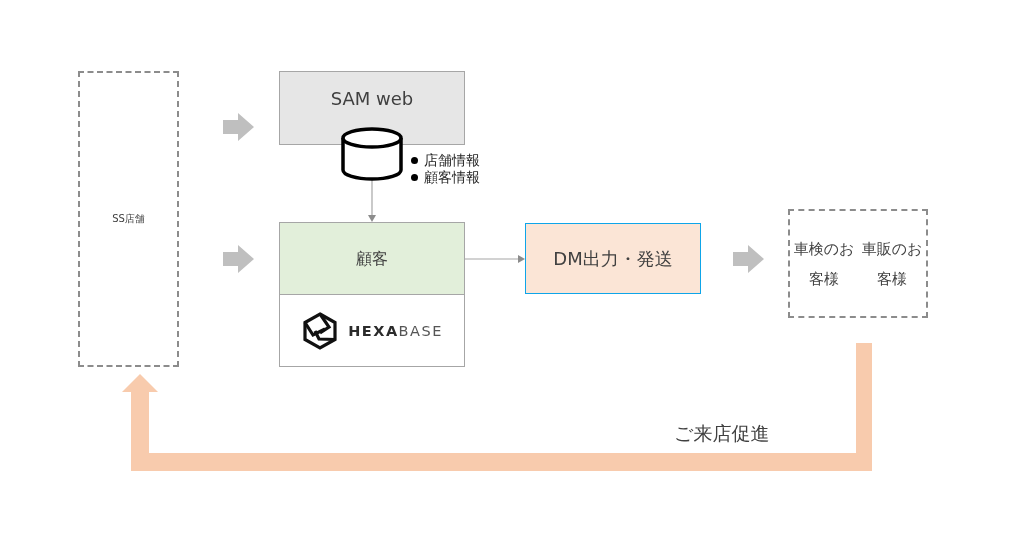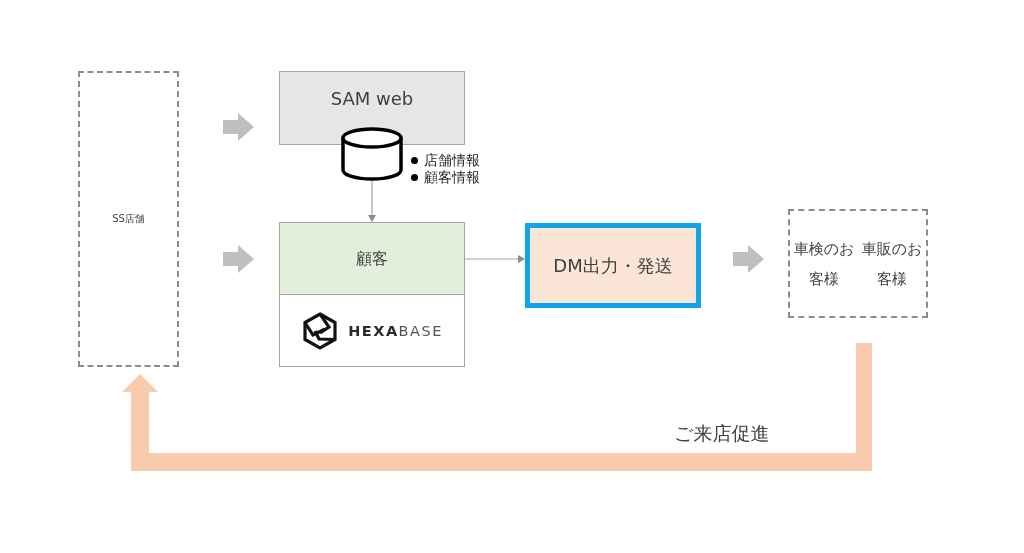--- a/index.html
+++ b/index.html
@@ -8,22 +8,22 @@
   .abs { position: absolute; box-sizing: border-box; }
   .dashed { border: 2px dashed #8c8c8c; }
   .center { display: flex; align-items: center; justify-content: center; text-align: center; }
   #ss-box { left: 78px; top: 71px; width: 101px; height: 296px; font-size: 10px; justify-content: center; }
   #sam-box { left: 279px; top: 71px; width: 186px; height: 74px; background: #e6e6e6;
              border: 1px solid #a6a6a6; font-size: 18px; padding-bottom: 20px; }
   #contact-top { left: 279px; top: 222px; width: 186px; height: 73px; background: #e2efda;
                  border: 1px solid #a6a6a6; font-size: 16px; line-height: 22px; }
   #contact-bottom { left: 279px; top: 294px; width: 186px; height: 73px; background: #ffffff;
                     border: 1px solid #a6a6a6; }
-  #dm-box { left: 525px; top: 223px; width: 176px; height: 85px; background: #fbe5d6;
-            border: 5px solid #0ea5e9; font-size: 18px; }
+  #dm-box { left: 525px; top: 223px; width: 176px; height: 71px; background: #fbe5d6;
+            border: 1px solid #0ea5e9; font-size: 18px; }
   #customer-box { left: 788px; top: 209px; width: 140px; height: 109px; font-size: 15px;
                   line-height: 30px; flex-direction: row; }
   .bullets { left: 411px; top: 152px; font-size: 14px; line-height: 17px; color: #262626; }
   .bullets .dot { display: inline-block; width: 7px; height: 7px; border-radius: 50%;
                   background: #000; margin-right: 6px; vertical-align: 1px; }
   #promo-label { left: 674px; top: 421px; font-size: 19px; color: #404040; text-align: right; }
   .hexa-logo { display: flex; align-items: center; gap: 9px; }
   .hexa-text { font-size: 14.5px; letter-spacing: 1.5px; color: #2b2b2b; }
   .hexa-text .bold { font-weight: bold; }
   .hexa-text .light { font-weight: normal; color: #555; }

